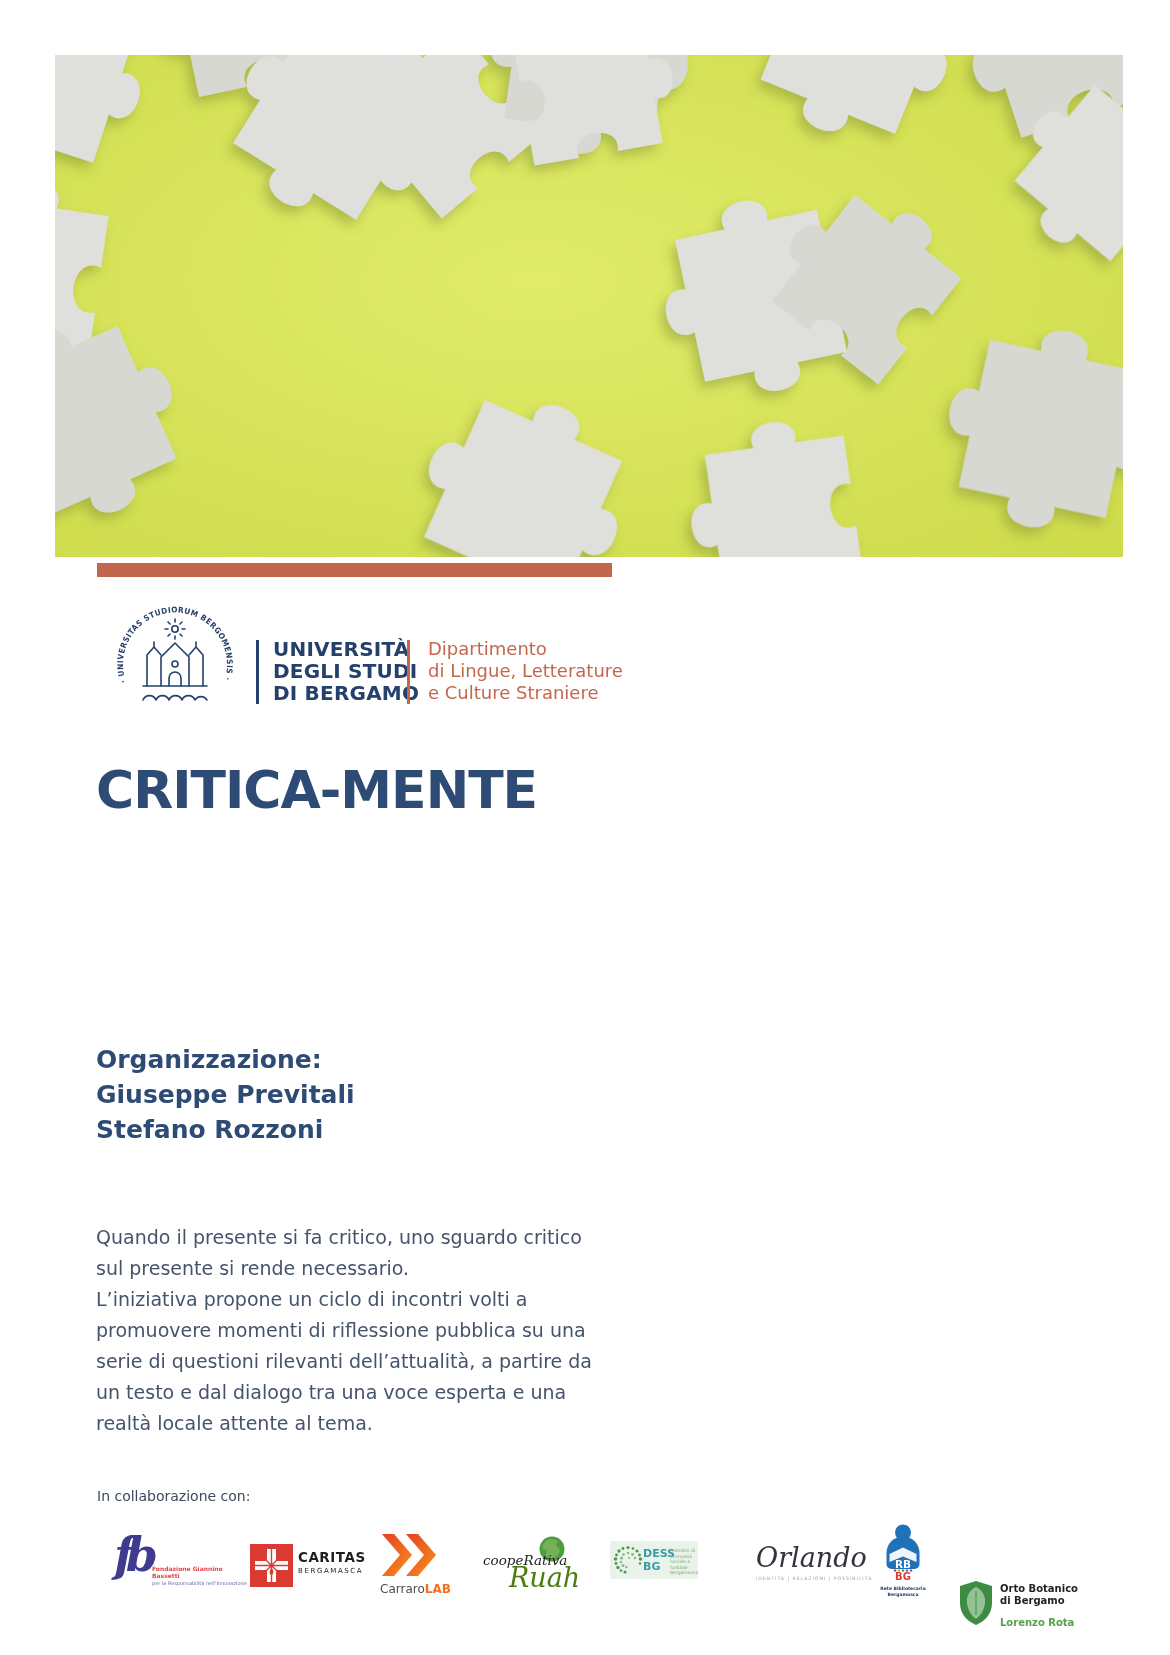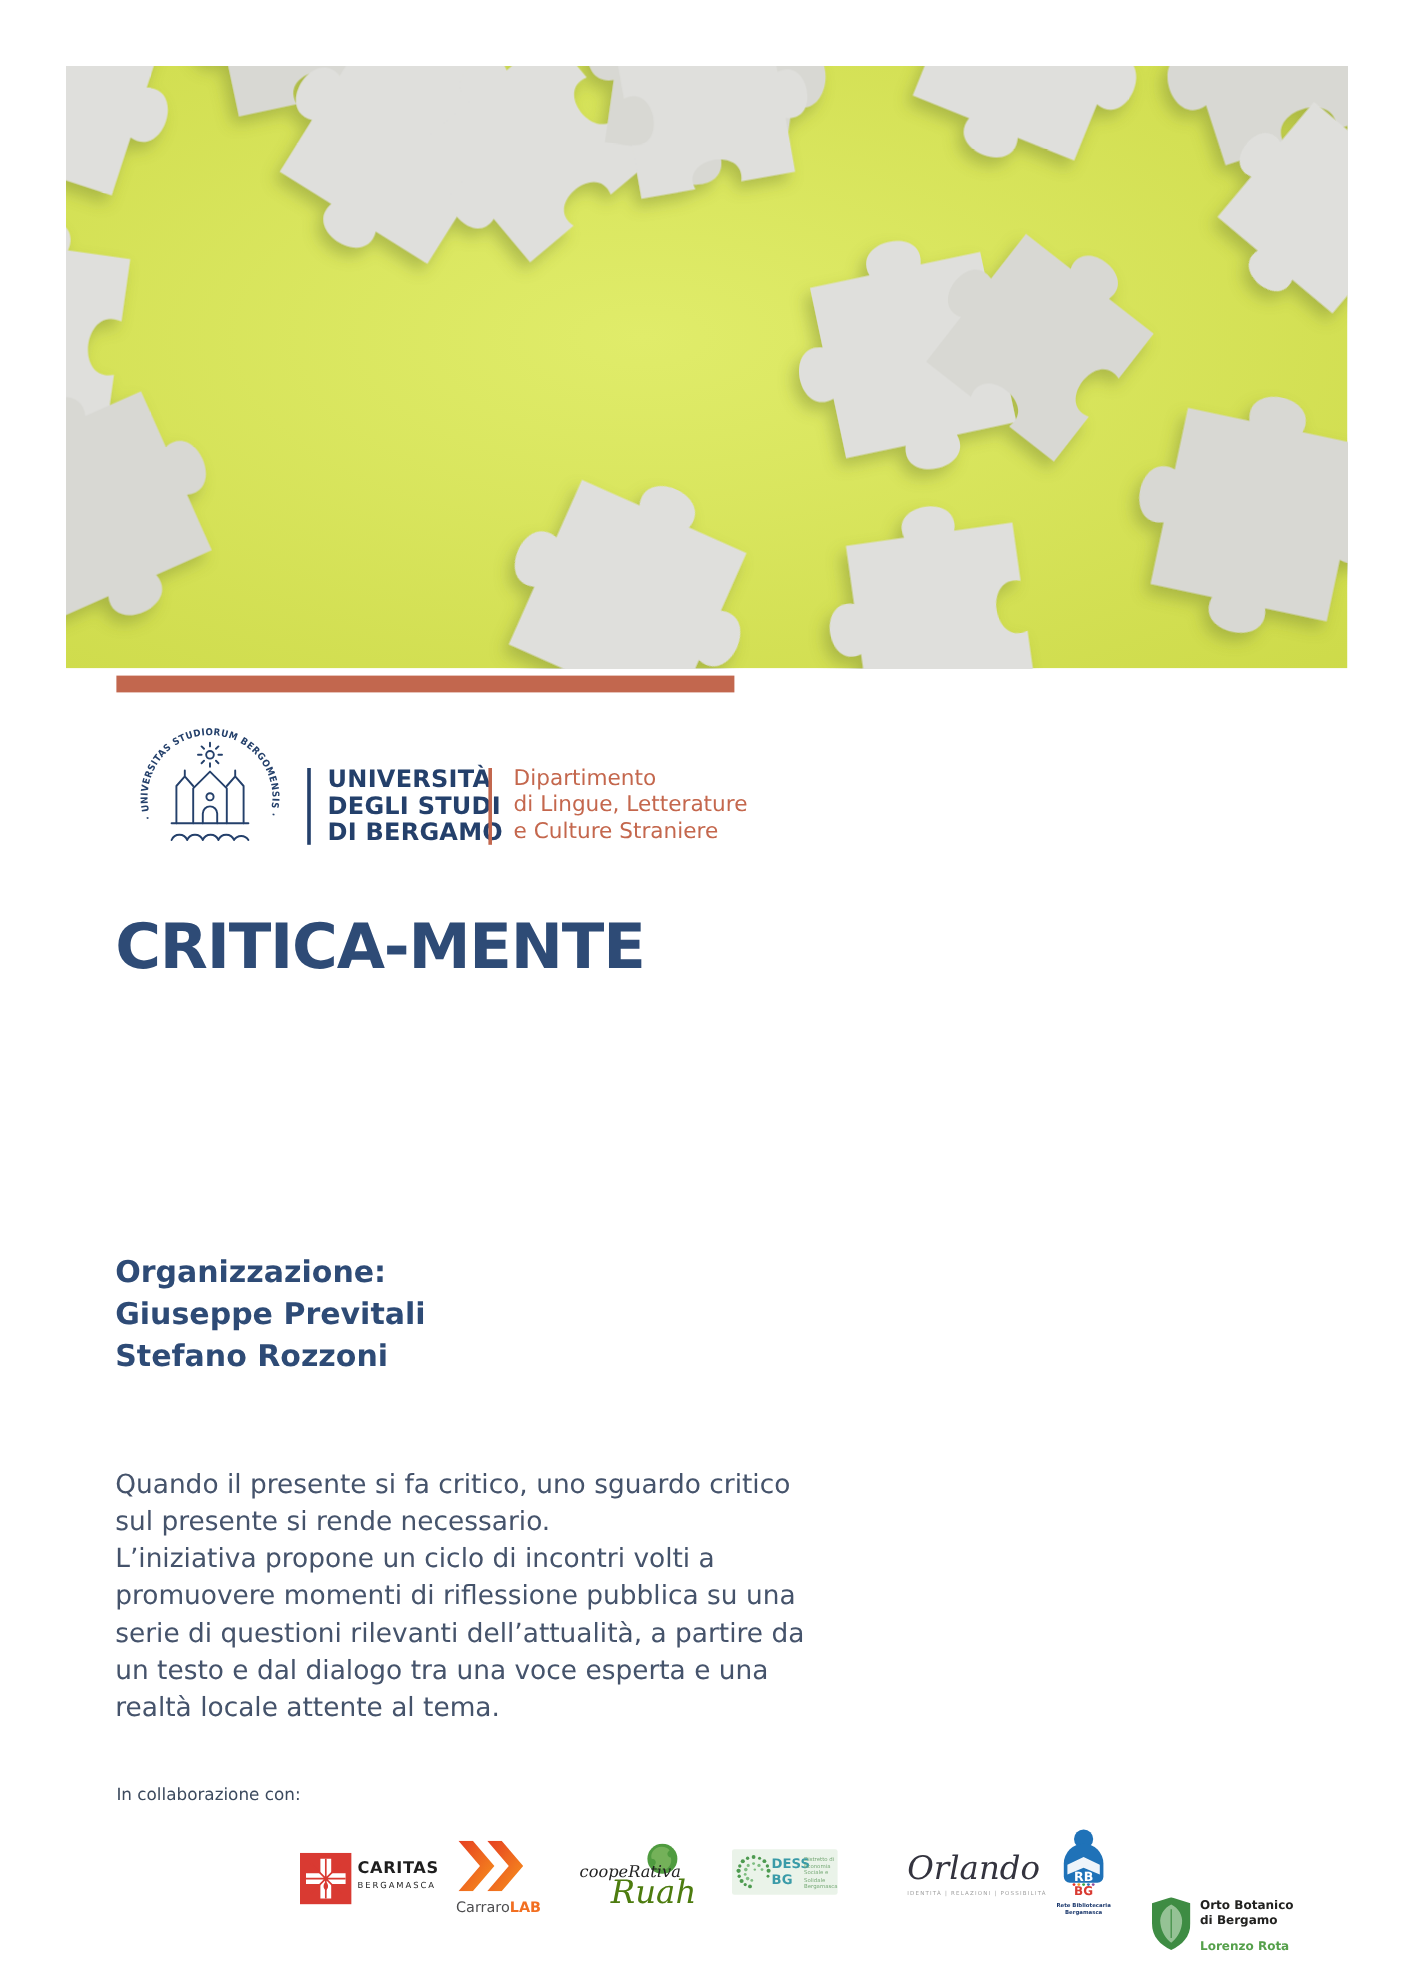--- a/index.html
+++ b/index.html
@@ -24,21 +24,21 @@
   .dept{position:absolute;left:428px;top:638px;color:var(--dept_orange,#c4674d);
         font-size:18px;line-height:22px;}
   
   .title{position:absolute;left:96px;top:755px;margin:0;color:var(--title_navy,#2e4b76);
          font-size:52px;font-weight:bold;line-height:71px;letter-spacing:-1px;}
   .funding{position:absolute;left:797px;top:780px;color:var(--note_text,#4d5a73);
            font-size:14.5px;line-height:22px;white-space:pre-line;}
   .org{position:absolute;left:96px;top:1042px;color:var(--title_navy,#2e4b76);
        font-size:25px;font-weight:bold;line-height:35px;}
   .desc{position:absolute;left:96px;top:1222px;width:660px;color:var(--body_text,#45536b);
-        font-size:22px;line-height:31px;white-space:pre-line;}
+        font-size:19px;line-height:31px;white-space:pre-line;}
   .collab-label{position:absolute;left:97px;top:1488px;color:#3c4a5e;font-size:14px;}
   
   .logo{position:absolute;}
   .logo-fondazione{left:114px;top:1532px;width:130px;height:60px;}
   .fb-glyph{font-family:"DejaVu Serif","Liberation Serif",serif;font-style:italic;font-weight:bold;
             font-size:46px;line-height:1;letter-spacing:-8px;color:#3f3c8e;}
   .fb-text{position:absolute;left:38px;top:33px;width:100px;}
   .fb-line1{font-size:6px;font-weight:bold;color:#e0484b;}
   .fb-line2{font-size:5px;color:#6b66a6;margin-top:1px;}
   .logo-caritas{left:250px;top:1544px;width:130px;height:45px;}
@@ -155,20 +155,27 @@
   <div class="desc">Quando il presente si fa critico, uno sguardo critico
 sul presente si rende necessario.
 L’iniziativa propone un ciclo di incontri volti a
 promuovere momenti di riflessione pubblica su una
 serie di questioni rilevanti dell’attualità, a partire da
 un testo e dal dialogo tra una voce esperta e una
 realtà locale attente al tema.</div>
 
   <div class="collab-label">In collaborazione con:</div>
 
+  <div class="logo logo-fondazione">
+    <div class="fb-glyph">fb</div>
+    <div class="fb-text">
+      <div class="fb-line1">Fondazione Giannino Bassetti</div>
+      <div class="fb-line2">per la Responsabilità nell’Innovazione</div>
+    </div>
+  </div>
 
   <div class="logo logo-caritas">
     <svg width="43" height="43" viewBox="0 0 43 43">
       <rect width="43" height="43" fill="#d93a32"></rect>
       <path d="M17,5 h9 v12 h12 v9 h-12 v12 h-9 v-12 H5 v-9 h12 z" fill="#ffffff"></path>
       <g stroke="#d93a32" stroke-width="1.4">
         <path d="M21.5,5 V38 M5,21.5 H38 M9,9 L34,34 M34,9 L9,34"></path>
       </g>
       <path d="M21.5,24 c2.5,2.5 2.5,5.5 0,7.5 c-2.5,-2 -2.5,-5 0,-7.5" fill="#d93a32"></path>
     </svg>

